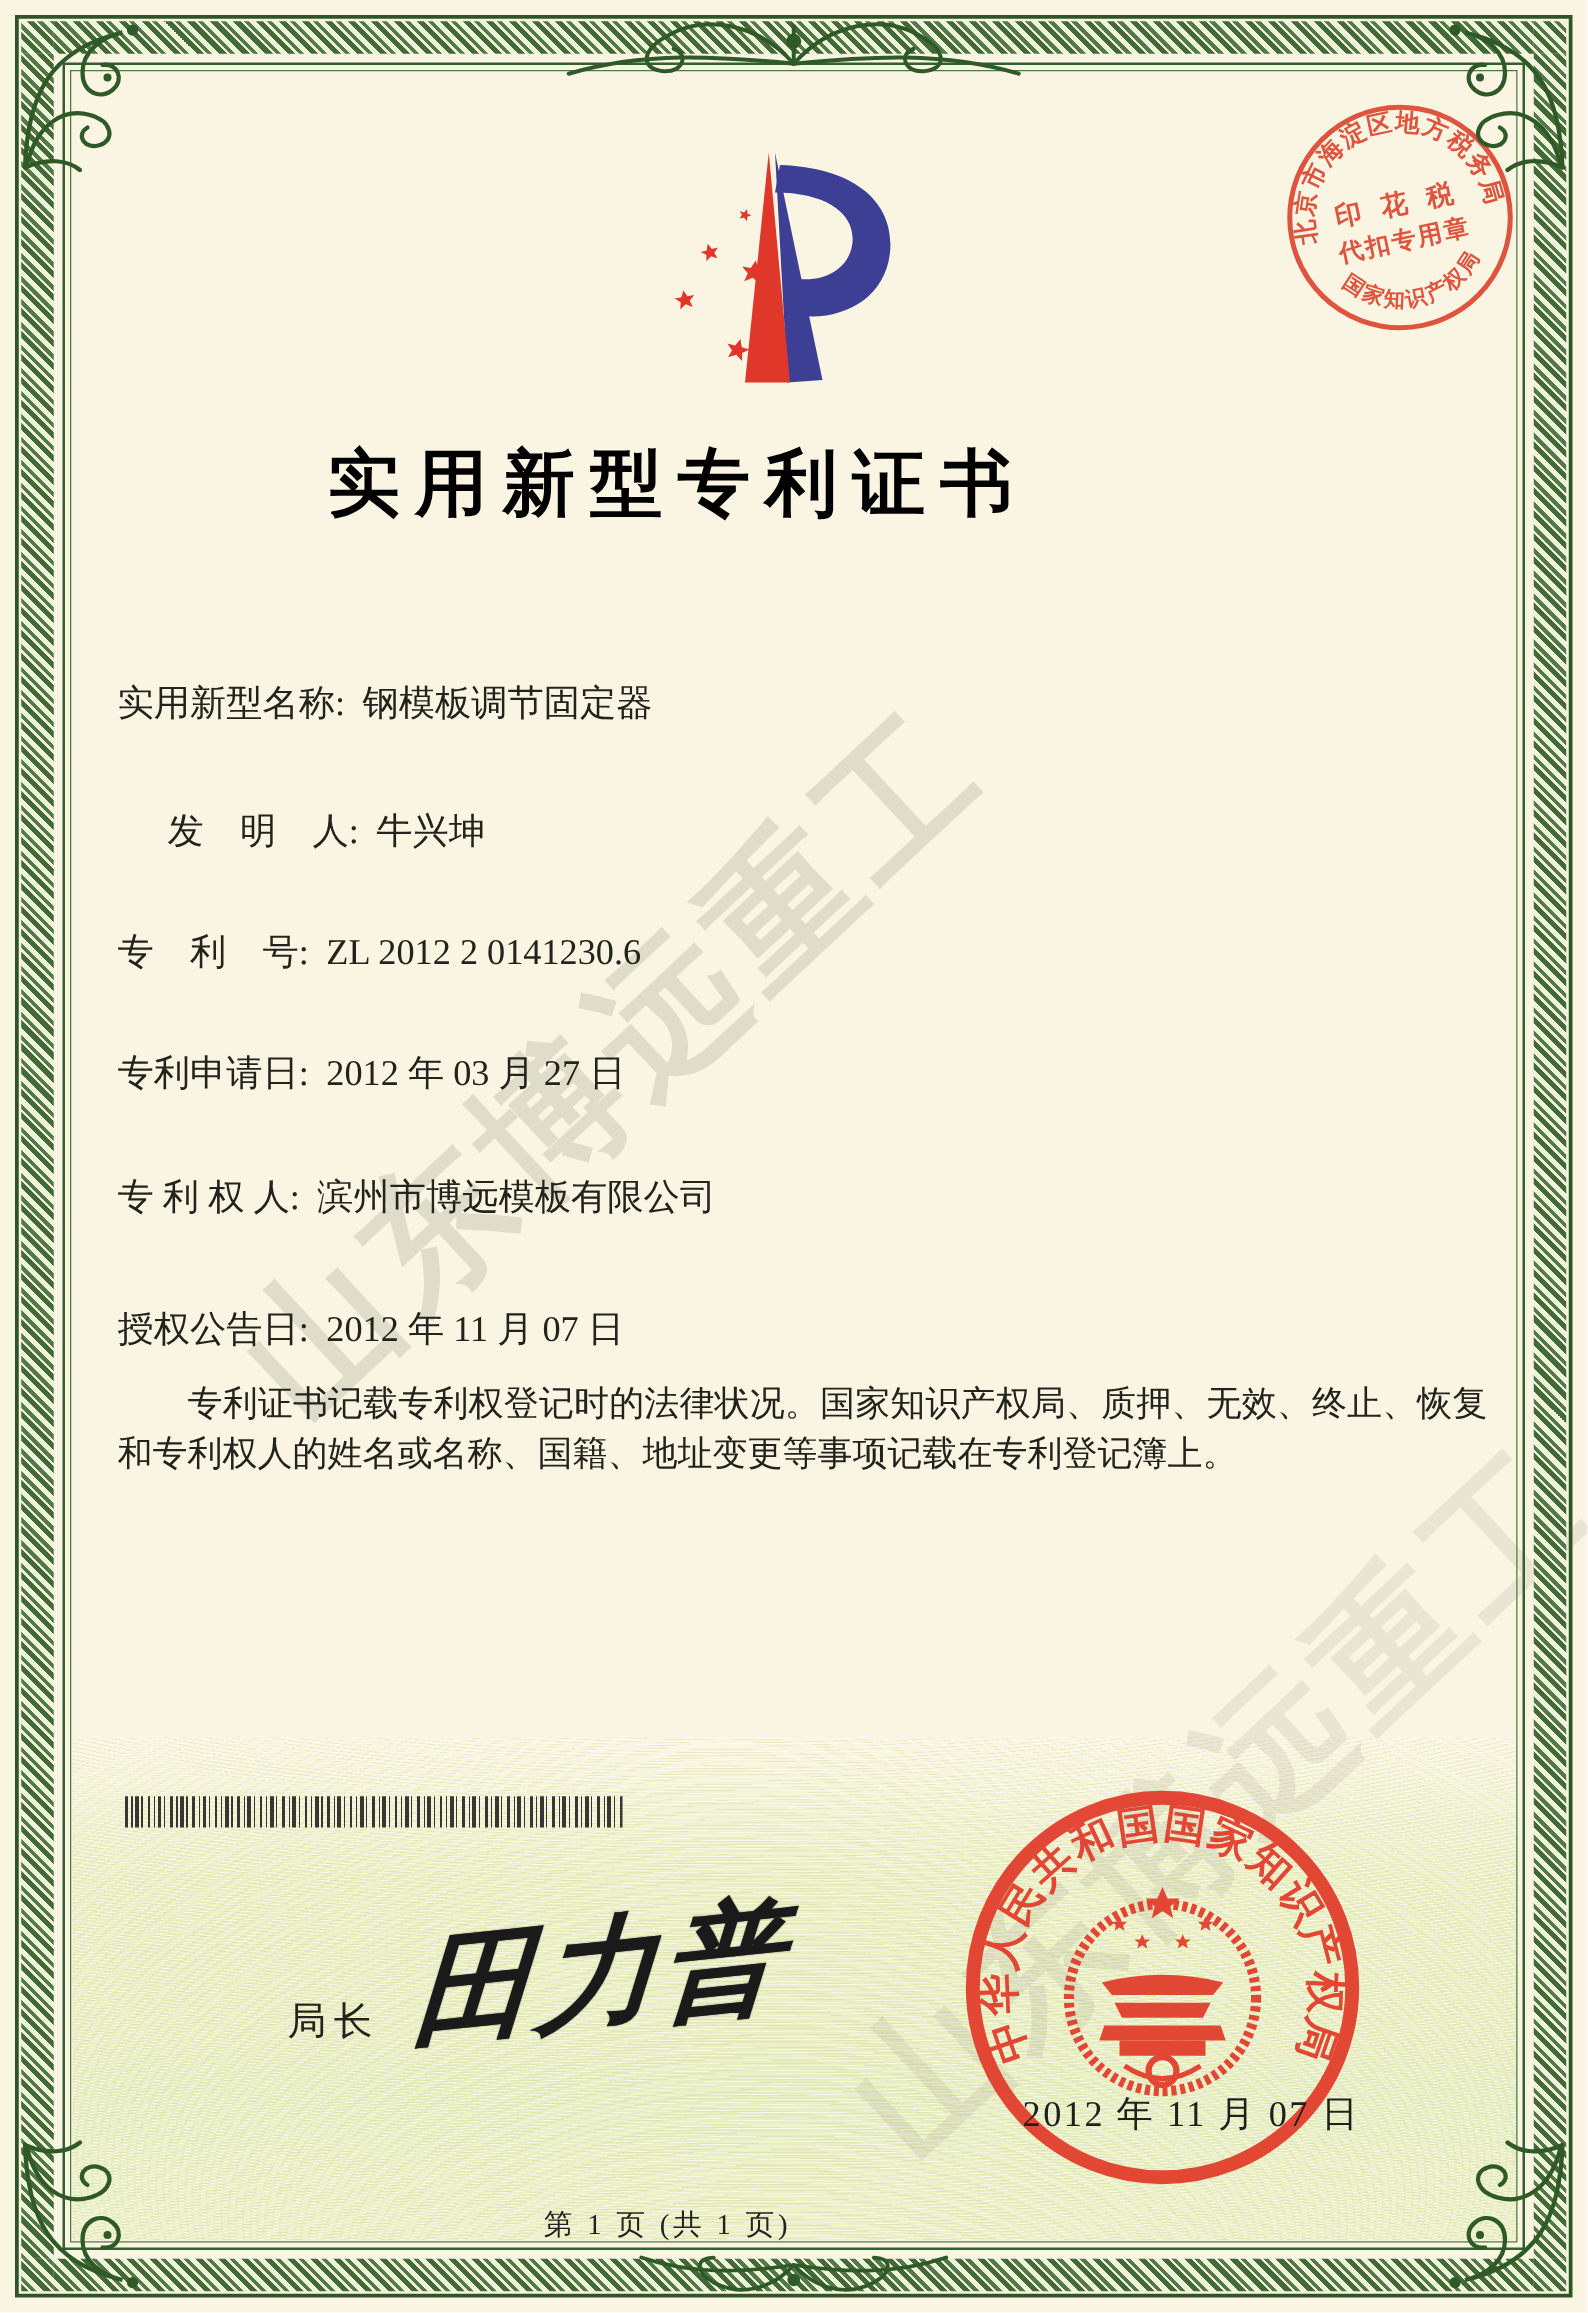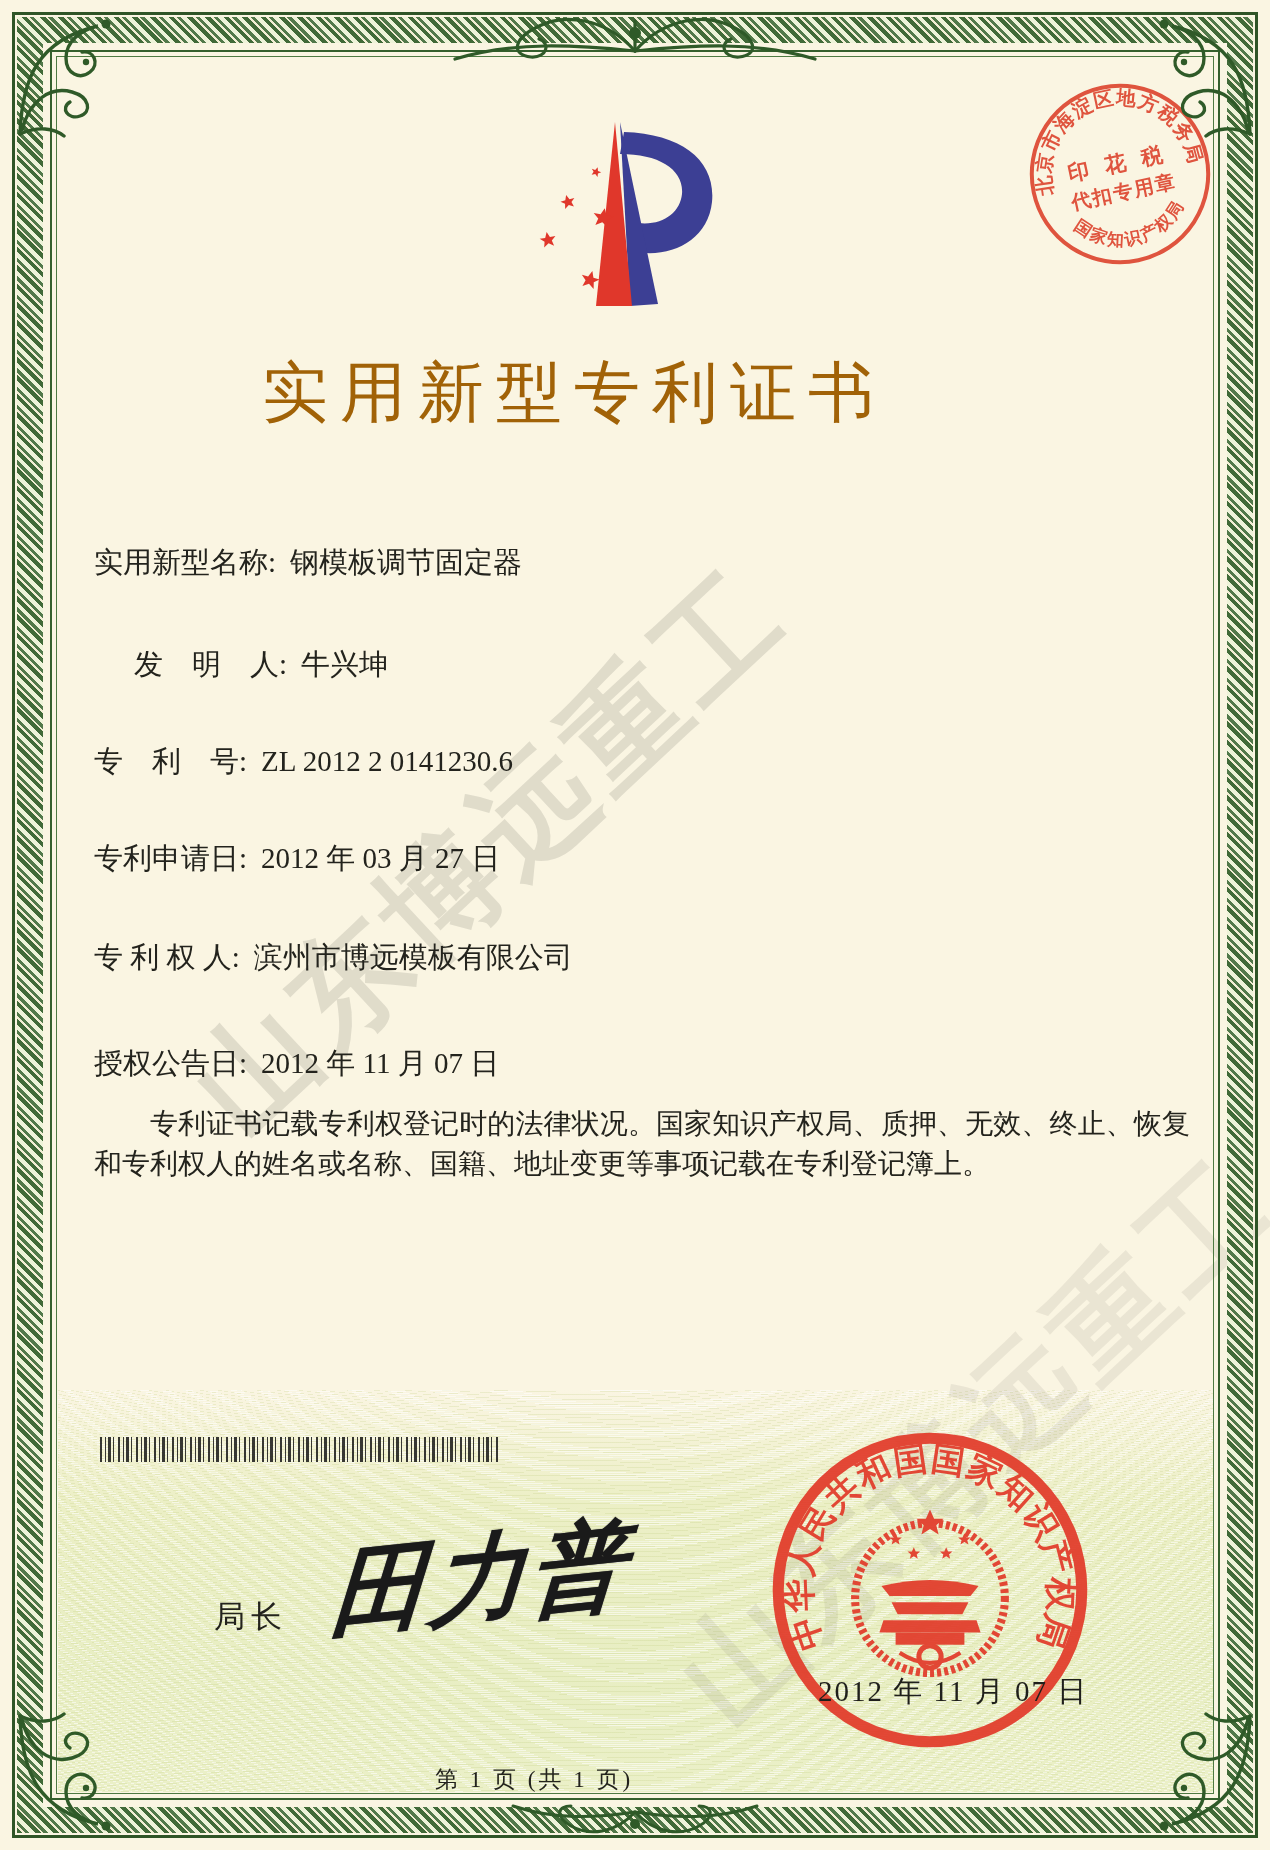--- a/index.html
+++ b/index.html
@@ -32,28 +32,28 @@
       linear-gradient(180deg, rgba(236,240,203,0) 0%, rgba(231,237,188,.75) 28%, #e8eec3 70%, #ebf0c8 100%);}
   
   .wm{position:absolute;white-space:nowrap;font-weight:bold;font-size:118px;letter-spacing:8px;
     color:rgba(122,119,108,.20);transform-origin:0 50%;transform:rotate(-43deg);z-index:2;}
   .wm2{color:rgba(122,119,108,.12);}
   
   .abs{position:absolute;z-index:3;}
   .certno{left:64px;top:150px;font-size:27px;letter-spacing:3px;}
   .logo{left:508px;top:110px;width:225px;height:200px;}
   .taxstamp{left:1022px;top:76px;width:196px;height:196px;transform:rotate(-12deg);opacity:.92;}
-  .title{left:262px;top:348px;font-size:66px;font-weight:normal;letter-spacing:12px;color:#a16207;}
+  .title{left:262px;top:348px;font-size:58px;font-weight:bold;letter-spacing:12px;color:#000000;}
   .frow{left:94px;font-size:29px;}
   .frow .fvalue{margin-left:14px;}
   .body{left:94px;top:1104px;width:1096px;font-size:28px;line-height:39.5px;text-align:justify;}
   .body p{margin:0;text-indent:2em;}
   .barcode{left:100px;top:1437px;width:398px;height:25px;opacity:.85;
     background:repeating-linear-gradient(90deg,#161616 0 2px,transparent 2px 5px,#161616 5px 6px,transparent 6px 8px,#161616 8px 11px,transparent 11px 13px,#161616 13px 14px,transparent 14px 18px);}
-  .jbl{left:214px;top:1596px;font-size:31px;letter-spacing:6px;z-index:4;}
+  .jbl{left:230px;top:1596px;font-size:31px;letter-spacing:6px;z-index:4;}
   .sig{left:330px;top:1516px;font-size:96px;font-weight:bold;font-style:italic;letter-spacing:4px;
     color:#1a1a1a;transform:rotate(-6deg) skewX(-10deg);z-index:4;text-shadow:0 0 1px #222;}
   .seal{left:758px;top:1418px;width:344px;height:344px;opacity:.93;z-index:4;}
   .sealdate{left:818px;top:1672px;font-size:29px;letter-spacing:2px;z-index:5;color:#1f1f1b;}
   .footer{left:435px;top:1764px;font-size:23px;letter-spacing:3px;z-index:4;}
 </style>
 </head>
 <body>
 
 <div class="page">

